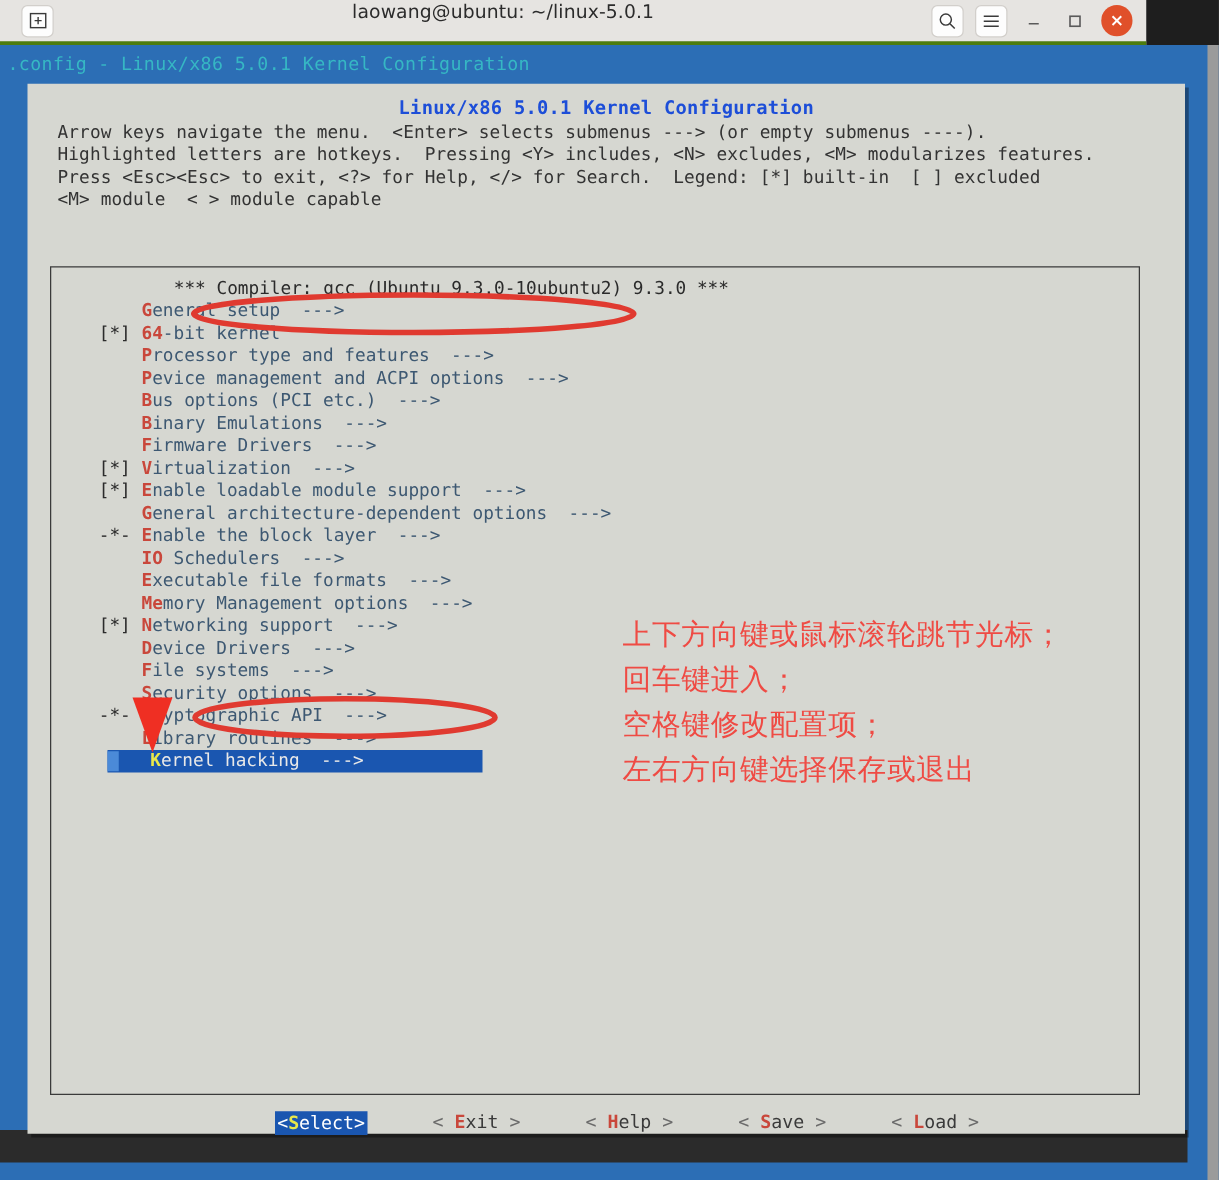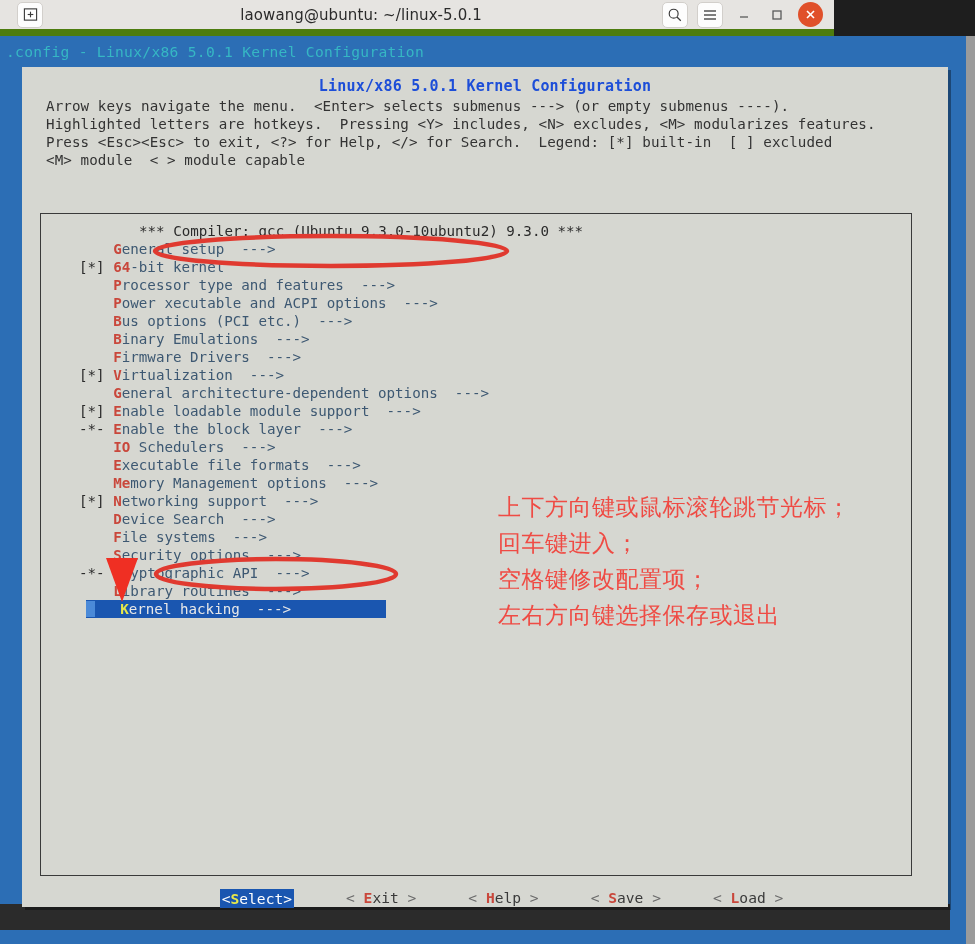--- a/index.html
+++ b/index.html
@@ -8,24 +8,24 @@
     width: 975px; height: 944px;
     overflow: hidden;
     background: #1e1e1e;
     font-family: "DejaVu Sans Mono", "Liberation Mono", monospace;
   }
 
   
   #window { position: absolute; inset: 0; }
 
   #titlebar {
-    position: absolute; left: 0; top: 0; width: 834px; height: 36px;
+    position: absolute; left: 0; top: 0; width: 917px; height: 36px;
     background: #e6e4e1;
-    border-bottom: 7px solid #4d7c0f;
-    display: flex; align-items: center;
+    border-bottom: 3px solid #4d7c0f;
+    display: flex; 
   }
   #titlebar-left { width: 60px; display: flex; align-items: center; justify-content: center; }
   .chrome-btn {
     width: 26px; height: 26px; border-radius: 5px;
     background: #fdfdfd; border: 1px solid #d2cfcb;
     display: flex; align-items: center; justify-content: center;
   }
   #title-text {
     flex: 1; text-align: center;
     font-family: "DejaVu Sans", "Liberation Sans", sans-serif;
@@ -217,33 +217,33 @@
       <div class="help-line l1">Highlighted letters are hotkeys.  Pressing &lt;Y&gt; includes, &lt;N&gt; excludes, &lt;M&gt; modularizes features.</div>
       <div class="help-line l2">Press &lt;Esc&gt;&lt;Esc&gt; to exit, &lt;?&gt; for Help, &lt;/&gt; for Search.  Legend: [*] built-in  [ ] excluded</div>
       <div class="help-line l3">&lt;M&gt; module  &lt; &gt; module capable</div>
 
       <div id="menubox">
         <div id="menulist">
             <div class="mrow compiler"><span>*** Compiler: gcc (Ubuntu 9.3.0-10ubuntu2) 9.3.0 ***</span></div>
             <div class="mrow"><span class="mark">    </span><span class="hot">G</span><span class="lbl">eneral setup</span><span class="arrow">  ---&gt;</span></div>
             <div class="mrow"><span class="mark">[*] </span><span class="hot">64</span><span class="lbl">-bit kernel</span><span class="arrow"></span></div>
             <div class="mrow"><span class="mark">    </span><span class="hot">P</span><span class="lbl">rocessor type and features</span><span class="arrow">  ---&gt;</span></div>
-            <div class="mrow"><span class="mark">    </span><span class="hot">P</span><span class="lbl">ower xecutable and ACPI options</span><span class="arrow">  ---&gt;</span></div>
+            <div class="mrow"><span class="mark">    </span><span class="hot">P</span><span class="lbl">evice management and ACPI options</span><span class="arrow">  ---&gt;</span></div>
             <div class="mrow"><span class="mark">    </span><span class="hot">B</span><span class="lbl">us options (PCI etc.)</span><span class="arrow">  ---&gt;</span></div>
             <div class="mrow"><span class="mark">    </span><span class="hot">B</span><span class="lbl">inary Emulations</span><span class="arrow">  ---&gt;</span></div>
             <div class="mrow"><span class="mark">    </span><span class="hot">F</span><span class="lbl">irmware Drivers</span><span class="arrow">  ---&gt;</span></div>
             <div class="mrow"><span class="mark">[*] </span><span class="hot">V</span><span class="lbl">irtualization</span><span class="arrow">  ---&gt;</span></div>
+            <div class="mrow"><span class="mark">[*] </span><span class="hot">E</span><span class="lbl">nable loadable module support</span><span class="arrow">  ---&gt;</span></div>
             <div class="mrow"><span class="mark">    </span><span class="hot">G</span><span class="lbl">eneral architecture-dependent options</span><span class="arrow">  ---&gt;</span></div>
-            <div class="mrow"><span class="mark">[*] </span><span class="hot">E</span><span class="lbl">nable loadable module support</span><span class="arrow">  ---&gt;</span></div>
             <div class="mrow"><span class="mark">-*- </span><span class="hot">E</span><span class="lbl">nable the block layer</span><span class="arrow">  ---&gt;</span></div>
             <div class="mrow"><span class="mark">    </span><span class="hot">IO</span><span class="lbl"> Schedulers</span><span class="arrow">  ---&gt;</span></div>
             <div class="mrow"><span class="mark">    </span><span class="hot">E</span><span class="lbl">xecutable file formats</span><span class="arrow">  ---&gt;</span></div>
             <div class="mrow"><span class="mark">    </span><span class="hot">Me</span><span class="lbl">mory Management options</span><span class="arrow">  ---&gt;</span></div>
             <div class="mrow"><span class="mark">[*] </span><span class="hot">N</span><span class="lbl">etworking support</span><span class="arrow">  ---&gt;</span></div>
-            <div class="mrow"><span class="mark">    </span><span class="hot">D</span><span class="lbl">evice Search</span><span class="arrow">  ---&gt;</span></div>
+            <div class="mrow"><span class="mark">    </span><span class="hot">D</span><span class="lbl">evice Drivers</span><span class="arrow">  ---&gt;</span></div>
             <div class="mrow"><span class="mark">    </span><span class="hot">F</span><span class="lbl">ile systems</span><span class="arrow">  ---&gt;</span></div>
             <div class="mrow"><span class="mark">    </span><span class="hot">S</span><span class="lbl">ecurity options</span><span class="arrow">  ---&gt;</span></div>
             <div class="mrow"><span class="mark">-*- </span><span class="hot">C</span><span class="lbl">ryptographic API</span><span class="arrow">  ---&gt;</span></div>
             <div class="mrow"><span class="mark">    </span><span class="hot">L</span><span class="lbl">ibrary routines</span><span class="arrow">  ---&gt;</span></div>
             <div class="mrow sel" style="width: 300px; margin-left: 45px; padding-left: 0px;"><span class="cursorblk"> </span><span>   </span><span class="hot">K</span><span class="lbl">ernel hacking</span><span class="arrow">  ---&gt;</span></div>
           </div>
       </div>
 
       <div id="buttons">
           <div class="btn sel"><span class="bbr">&lt;</span><span class="bhot">S</span><span class="btxt">elect</span><span class="bbr">&gt;</span></div>

